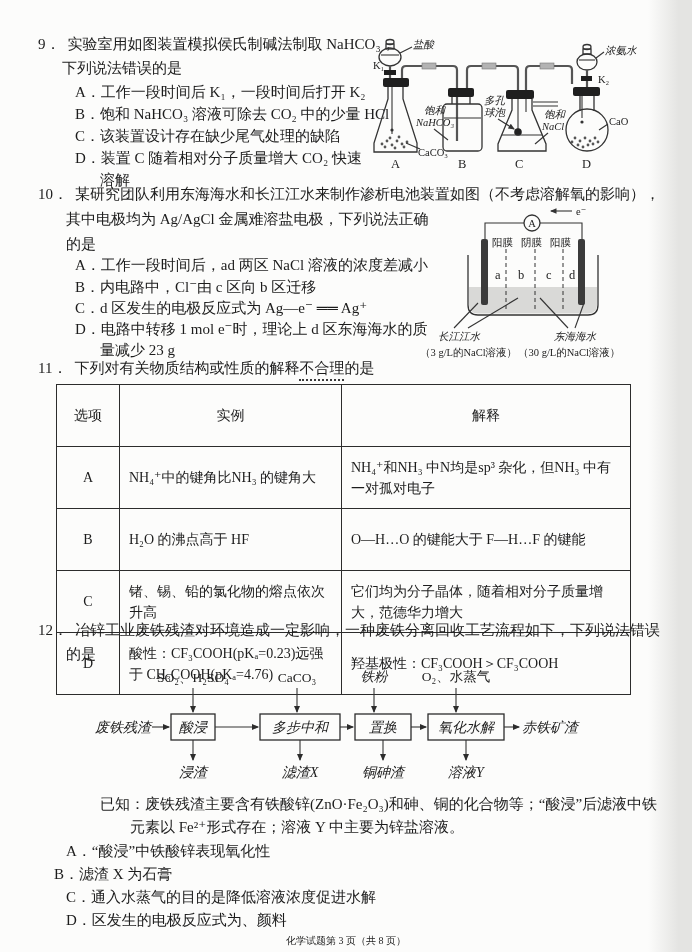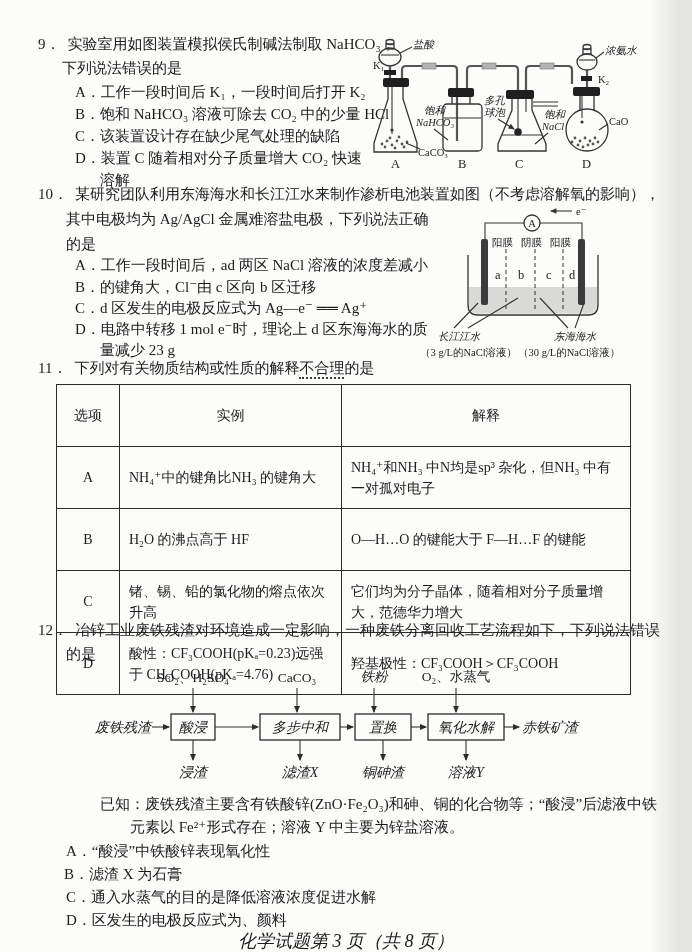--- a/index.html
+++ b/index.html
@@ -8,23 +8,23 @@
     background:#fcfcfb; overflow:hidden;
     font-family:"Liberation Serif","DejaVu Serif",serif;
     color:#1c1c1c;
   }
   .scan-band-right {
     position:absolute; top:0; right:0; width:44px; height:100%;
     background:linear-gradient(to right,rgba(233,233,232,0),#e4e4e2 70%);
   }
   .t { position:absolute; white-space:nowrap; font-size:15px; line-height:20px; }
   .qnum { margin-right:7px; }
-  .emph { border-bottom:2px dotted #3a3a3a; padding-bottom:1px; }
+  .emph { border-bottom:2px dotted #3a3a3a; padding-bottom:1px;font-family:Liberation Mono, monospace; }
   .script { }
-  .footer { font-size:18px; font-style:italic; }
+  .footer { font-size:10px; }
 
   table.q11 {
     position:absolute; left:56px; top:384px; width:574px;
     border-collapse:collapse; table-layout:fixed;
   }
   table.q11 td {
     border:1.6px solid #2c2c2c; font-size:14px; line-height:21px;
     padding:3px 9px; vertical-align:middle; word-break:break-word; white-space:normal;
   }
   table.q11 td.c { text-align:center; padding:20px 2px; }
@@ -157,21 +157,21 @@
       <text class="sm" x="237" y="99">CaO</text>
       <text class="big" x="210" y="142">D</text>
     </svg>
   </div>
 
   <div>
     <div class="t" style="left:38px;top:184px"><span class="qnum">10．</span><span>某研究团队利用东海海水和长江江水来制作渗析电池装置如图（不考虑溶解氧的影响），</span></div>
     <div class="t" style="left:66px;top:209px">其中电极均为 Ag/AgCl 金属难溶盐电极，下列说法正确</div>
     <div class="t" style="left:66px;top:234px">的是</div>
     <div class="t" style="left:75px;top:255px">A．工作一段时间后，ad 两区 NaCl 溶液的浓度差减小</div>
-    <div class="t" style="left:75px;top:277px">B．的键角大，Cl⁻由 c 区向 b 区迁移</div>
+    <div class="t" style="left:75px;top:277px">B．内电路中，Cl⁻由 c 区向 b 区迁移</div>
     <div class="t" style="left:75px;top:298px">C．d 区发生的电极反应式为 Ag—e⁻ ══ Ag⁺</div>
     <div class="t" style="left:75px;top:319px">D．电路中转移 1 mol e⁻时，理论上 d 区东海海水的质</div>
     <div class="t" style="left:100px;top:340px">量减少 23 g</div>
 
     <svg style="position:absolute;left:418px;top:203px" width="272" height="158" viewBox="0 0 272 158">
       <defs>
         <marker id="ah10" markerWidth="7" markerHeight="7" refX="1" refY="2.5" orient="auto">
           <polygon points="6,0 0,2.5 6,5" fill="#333"></polygon>
         </marker>
       </defs>
@@ -294,19 +294,19 @@
       <line class="thin" x1="378" y1="74" x2="378" y2="94" marker-end="url(#ah12)"></line>
       <text class="flowtxt" x="105" y="111" text-anchor="middle">浸渣</text>
       <text class="flowtxt" x="212" y="111" text-anchor="middle">滤渣X</text>
       <text class="flowtxt" x="295" y="111" text-anchor="middle">铜砷渣</text>
       <text class="flowtxt" x="378" y="111" text-anchor="middle">溶液Y</text>
     </svg>
 
     <div class="t script" style="left:100px;top:794px">已知：废铁残渣主要含有铁酸锌(ZnO·Fe₂O₃)和砷、铜的化合物等；“酸浸”后滤液中铁</div>
     <div class="t script" style="left:130px;top:817px">元素以 Fe²⁺形式存在；溶液 Y 中主要为锌盐溶液。</div>
     <div class="t" style="left:66px;top:841px">A．“酸浸”中铁酸锌表现氧化性</div>
-    <div class="t" style="left:64px;top:864px">B．滤渣 X 为石膏</div>
+    <div class="t" style="left:54px;top:864px">B．滤渣 X 为石膏</div>
     <div class="t" style="left:66px;top:887px">C．通入水蒸气的目的是降低溶液浓度促进水解</div>
     <div class="t" style="left:66px;top:910px">D．区发生的电极反应式为、颜料</div>
   </div>
 
   <div class="t footer" style="left:50%;top:931px;transform:translateX(-50%)">化学试题第 3 页（共 8 页）</div>
 </div>
 
 </body></html>

